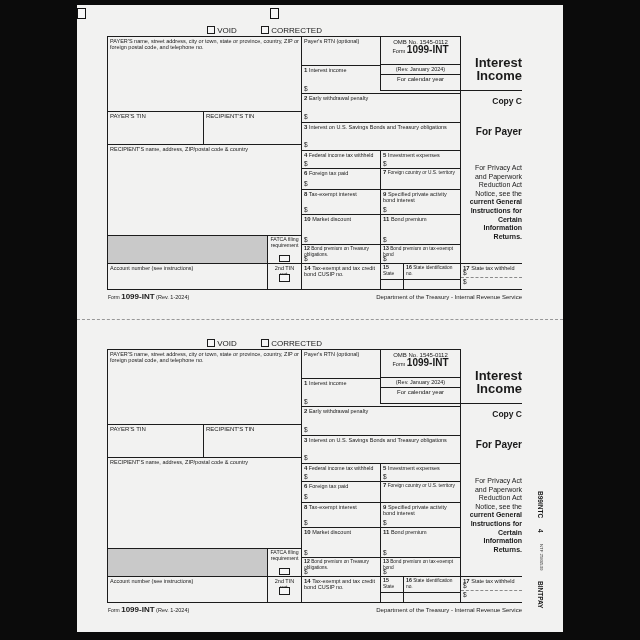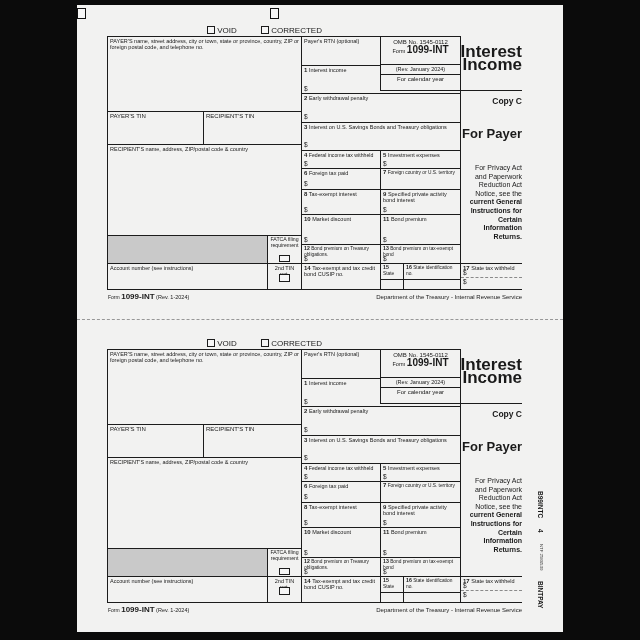--- a/index.html
+++ b/index.html
@@ -56,23 +56,23 @@
   .d17b{position:absolute;left:2px;top:15px;font-size:6.5px;}
   
   .omb-no{margin-top:2px;font-size:6px;}
   .omb-title{margin-top:2px;font-size:5.5px;}
   .omb-title b{font-size:10px;letter-spacing:0;}
   .omb-line{position:absolute;left:0;width:80px;height:1px;background:var(--bd);}
   .omb-rev{position:absolute;top:29px;width:100%;font-size:5.5px;}
   .omb-cal{position:absolute;top:39px;width:100%;font-size:6px;}
   
   .rcol{position:absolute;left:273px;width:142px;text-align:right;}
-  .t-title{top:10px;font-size:17px;line-height:12.5px;font-weight:bold;}
+  .t-title{top:21px;font-size:13px;line-height:12.5px;font-weight:bold;}
   .t-copy{top:60px;font-size:8.5px;font-weight:bold;}
-  .t-payer{top:90px;font-size:13px;font-weight:bold;}
+  .t-payer{top:90px;font-size:10px;font-weight:bold;}
   .t-priv{top:128px;font-size:7px;line-height:8.6px;}
   .t-priv .b{font-weight:bold;}
   
   .void-row{position:absolute;left:100px;top:-10px;width:260px;font-size:8px;white-space:nowrap;}
   .void-row .gap{display:inline-block;width:22px;}
   
   .footer{position:absolute;left:0;top:256px;width:415px;font-size:5.5px;}
   .f-left{position:absolute;left:1px;top:0;}
   .f-left .fw{font-size:5px;}
   .f-left .fn{font-size:8px;font-weight:bold;}

